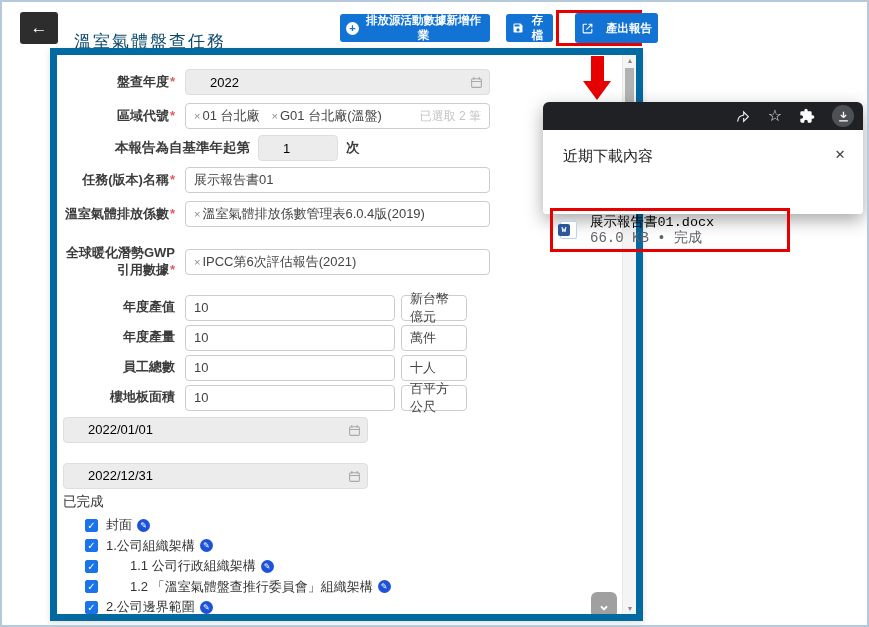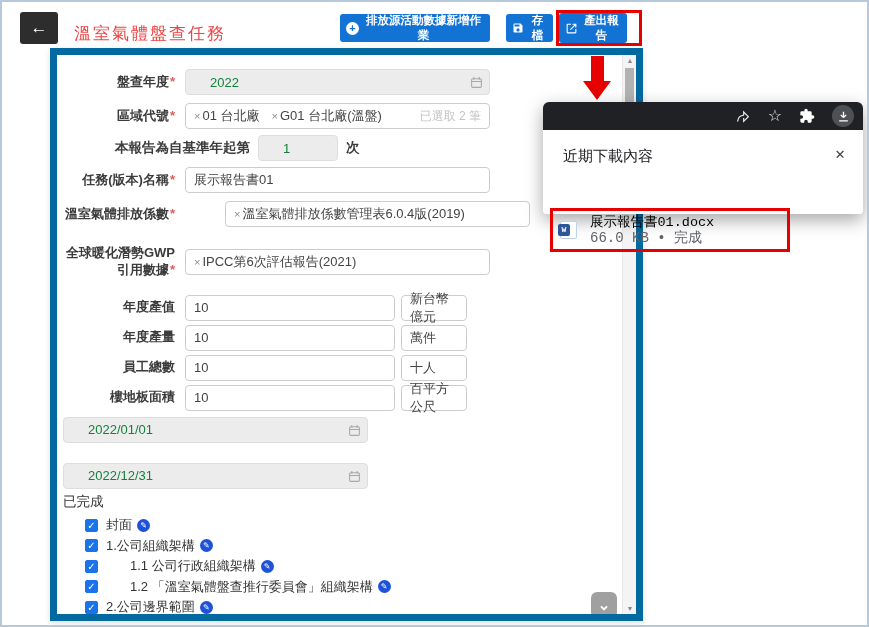--- a/index.html
+++ b/index.html
@@ -6,55 +6,55 @@
   html,body { background:#fff; }
   body { font-family:"Liberation Sans", sans-serif; }
 
   .screen { position:relative; width:869px; height:627px; background:#fff;
             border:2px solid #b6c9da; overflow:hidden; }
 
   
   .back-btn { position:absolute; left:18px; top:10px; width:38px; height:32px;
               background:#2d2d2d; color:#fff; border:none; border-radius:3px;
               font-size:17px; font-weight:bold; cursor:pointer; line-height:30px; }
-  .page-title { position:absolute; left:72px; top:20px; font-size:17px;
-                color:#ef4444; letter-spacing:2px; }
+  .page-title { position:absolute; left:72px; top:28px; font-size:17px;
+                color:#0c4a6e; letter-spacing:2px; }
   .btn { position:absolute; top:12px; height:28px; background:#1273d4; color:#fff;
          border:none; border-radius:3px; font-weight:bold; font-size:11.5px;
          display:flex; align-items:center; justify-content:center; gap:4px;
          padding:0 6px; cursor:pointer; font-family:inherit; }
   .btn-add  { left:338px; width:150px; }
   .btn-save { left:504px; width:47px; }
   .icon-plus { display:inline-block; width:13px; height:13px; border-radius:50%;
                background:#fff; color:#1273d4; font-size:11px; line-height:13px;
                font-weight:bold; text-align:center; flex:0 0 13px; }
   .red-frame { position:absolute; left:554px; top:8px; width:86px; height:36px;
                border:3px solid #e60000; z-index:5; }
-  .btn-export { position:absolute; left:0; top:0; width:68px; height:30px; }
+  .btn-export { position:absolute; left:16px; top:0; width:83px; height:30px;justify-content:space-between; }
 
   
   .arrow-shaft { position:absolute; left:589px; top:54px; width:13px; height:26px;
                  background:#e60000; z-index:6; }
   .arrow-head  { position:absolute; left:581px; top:79px; width:0; height:0;
                  border-left:14px solid transparent; border-right:14px solid transparent;
                  border-top:19px solid #e60000; z-index:6; }
 
   
   .card { position:absolute; left:48px; top:46px; width:593px; height:573px;
           background:#fff; border:7px solid #0369a1; box-shadow:0 2px 6px rgba(0,0,0,.13);
           overflow:hidden; }
   .form-area { position:absolute; left:6px; top:14px; right:16px; }
   .frow { display:flex; align-items:center; }
   .flabel { width:112px; text-align:right; font-size:13px; font-weight:bold;
             color:#3c3c3c; margin-right:10px; line-height:1.3; flex:0 0 112px; }
   .req { color:#e25a5a; margin-left:1px; }
   .inp { height:26px; border:1px solid #ccc; border-radius:4px; font-size:13px;
          color:#444; padding:0 8px; background:#fff; display:flex; align-items:center;
          position:relative; font-family:inherit; }
-  .inp.disabled { background:#ececec; border-color:#dedede; color:#15803d;padding-left:24px; }
+  .inp.disabled { background:#ececec; border-color:#dedede; color:#000000;padding-left:24px; }
   .w-main { width:305px; }
   .cal-icon { position:absolute; right:6px; top:6px; }
   .tag { display:flex; align-items:center; white-space:nowrap; }
   .tag-x { color:#8a8a8a; font-size:11px; margin-right:2px; }
   .sel-note { margin-left:auto; color:#c4c4c4; font-size:12px; white-space:nowrap; }
   .baseline-row { margin-left:52px; font-size:13.5px; font-weight:bold; color:#3c3c3c; }
   .baseline-row .inp { margin:0 8px; width:80px; font-weight:normal; }
   .unit-box { width:66px; margin-left:6px; }
   .dates-col { display:flex; flex-direction:column; gap:20px; }
 
@@ -184,21 +184,21 @@
             <span>1</span>
           </div>
         <span>次</span>
       </div>
 
       <div class="frow" style="margin-bottom:8px;">
         <div class="flabel"><span>任務(版本)名稱</span><span class="req">*</span></div>
         <input class="inp w-main" value="展示報告書01" style="">
       </div>
 
-      <div class="frow" style="margin-bottom:18px;gap:40px;">
+      <div class="frow" style="margin-bottom:18px;">
         <div class="flabel"><span>溫室氣體排放係數</span><span class="req">*</span></div>
         <div class="inp w-main">
           <span class="tag">
               <span class="tag-x">×</span>
               <span>溫室氣體排放係數管理表6.0.4版(2019)</span>
             </span>
         </div>
       </div>
 
       <div class="frow" style="margin-bottom:16px;">

